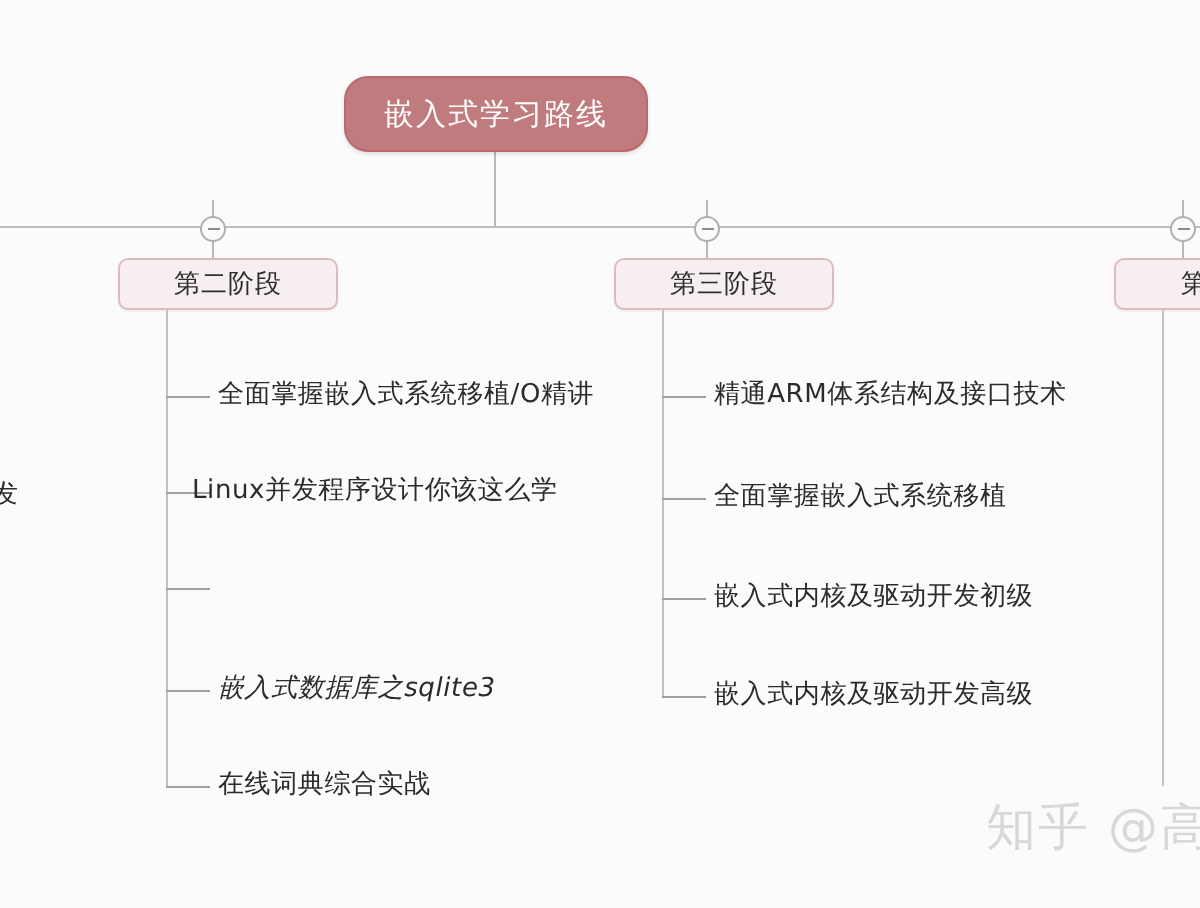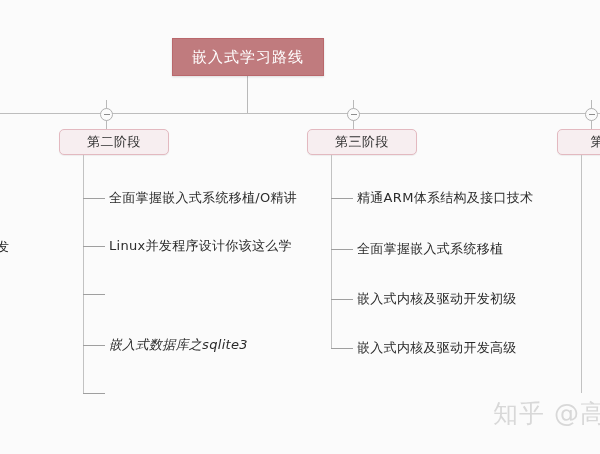--- a/index.html
+++ b/index.html
@@ -45,21 +45,21 @@
 
   
   .root-node {
     position: absolute;
     left: 172px;
     top: 38px;
     width: 152px;
     height: 38px;
     background: #c07b7e;
     border: 1px solid #b9686c;
-    border-radius: 0;
+    border-radius: 12px;
     box-sizing: border-box;
     display: flex;
     align-items: center;
     justify-content: center;
     color: #ffffff;
     font-size: 15px;
     letter-spacing: 1px;
     box-shadow: 0 1px 2px rgba(0,0,0,0.12);
   }
 
@@ -173,22 +173,23 @@
 
   <div class="line v spine" style="left:83px; top:155px; height:238px;"></div>
 
   <div class="line h stub" style="left:83px; top:198px; width:22px;"></div>
   <div class="line h stub" style="left:83px; top:246px; width:22px;"></div>
   <div class="line h stub" style="left:83px; top:294px; width:22px;"></div>
   <div class="line h stub" style="left:83px; top:345px; width:22px;"></div>
   <div class="line h stub" style="left:83px; top:393px; width:22px;"></div>
 
   <div class="leaf" style="left:109px; top:190px;">全面掌握嵌入式系统移植/O精讲</div>
-  <div class="leaf" style="left:109px; top:238px;">Linux并发程序设计你该这么学</div>
+  <div class="leaf" style="left:96px; top:238px;">Linux并发程序设计你该这么学</div>
   <div class="leaf" style="left:109px; top:337px;font-style:italic;">嵌入式数据库之sqlite3</div>
+  <div class="leaf" style="left:109px; top:385px;">在线词典综合实战</div>
 
   <div class="line v spine" style="left:331px; top:155px; height:193px;"></div>
 
   <div class="line h stub" style="left:331px; top:198px; width:22px;"></div>
   <div class="line h stub" style="left:331px; top:249px; width:22px;"></div>
   <div class="line h stub" style="left:331px; top:299px; width:22px;"></div>
   <div class="line h stub" style="left:331px; top:348px; width:22px;"></div>
 
   <div class="leaf" style="left:357px; top:190px;">精通ARM体系结构及接口技术</div>
   <div class="leaf" style="left:357px; top:241px;">全面掌握嵌入式系统移植</div>

